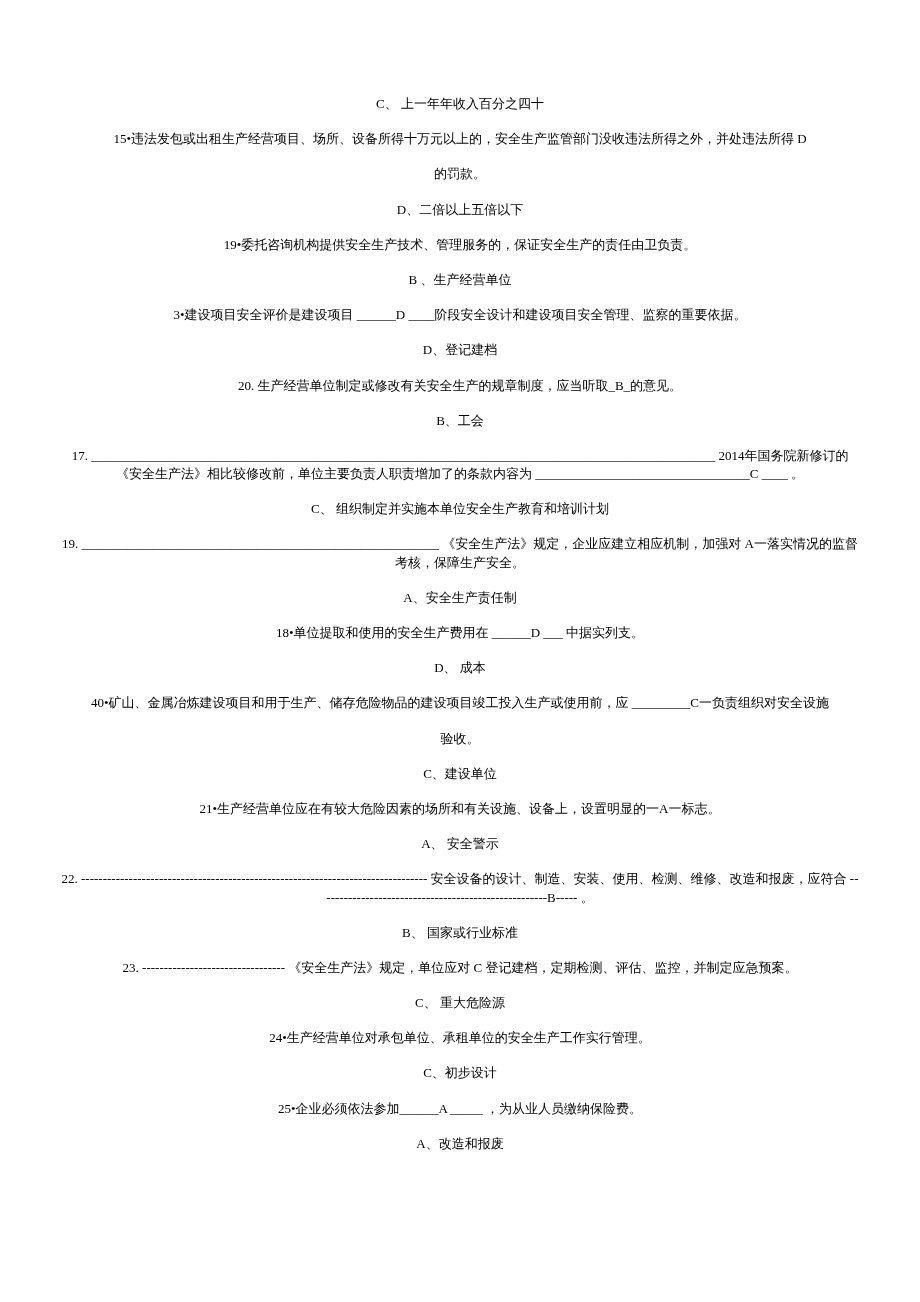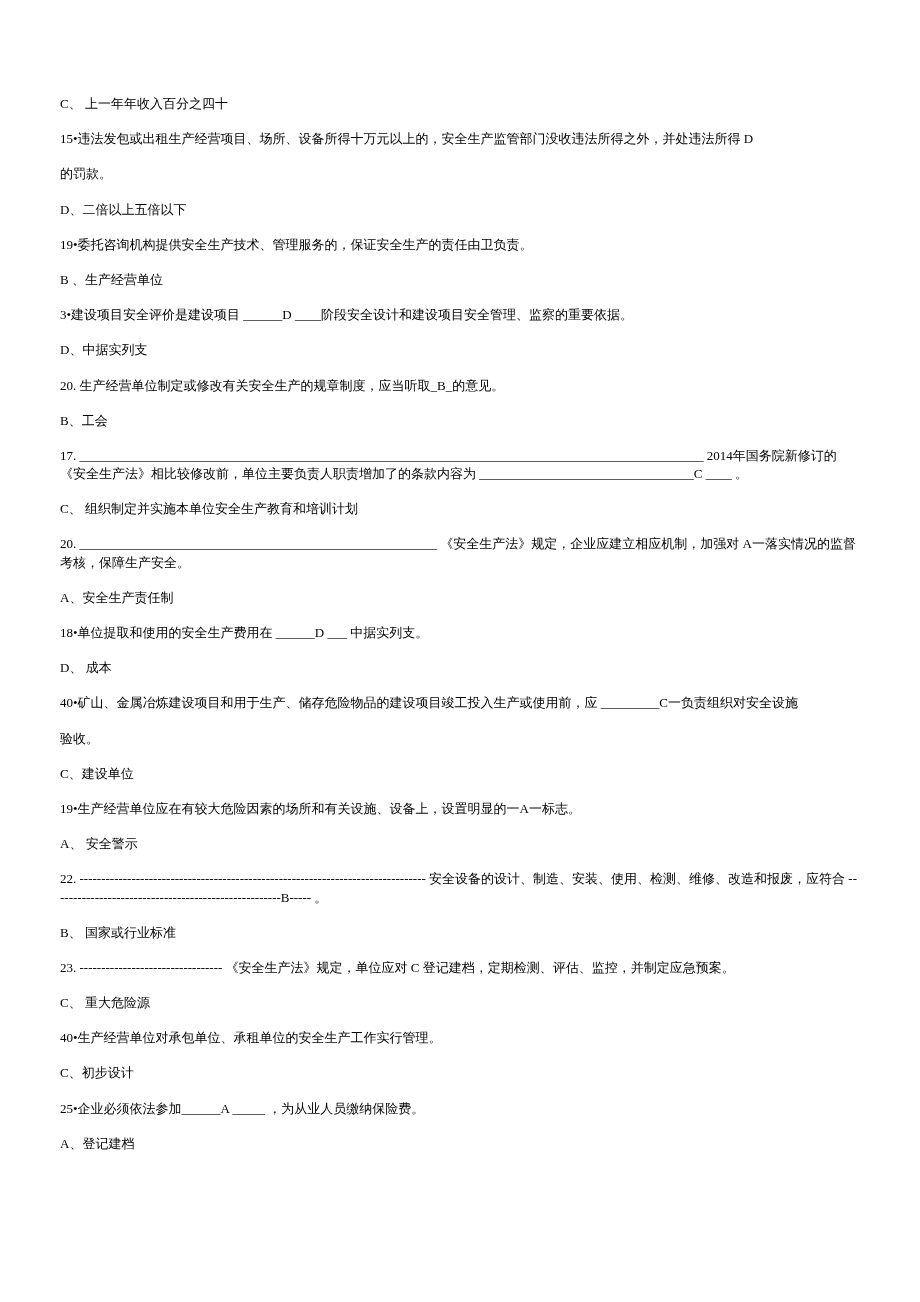--- a/index.html
+++ b/index.html
@@ -1,15 +1,15 @@
 <!DOCTYPE html>
 <html><head>
   <meta charset="utf-8">
   <style>
-    * { margin: 0; padding: 0; box-sizing: border-box; }
+    * { margin: 0; padding: 0; box-sizing: border-box; text-align: center; }
     body {
       width: 920px;
       min-height: 1302px;
       background: #fff;
       font-family: "SimSun", "宋体", serif;
       font-size: 13px;
       color: #000;
       line-height: 1.4;
       padding: 95px 60px 60px 60px;
     }
@@ -20,34 +20,34 @@
 </head>
 <body>
 
 <div class="para">C、 上一年年收入百分之四十</div>
 <div class="para">15•违法发包或出租生产经营项目、场所、设备所得十万元以上的，安全生产监管部门没收违法所得之外，并处违法所得 D</div>
 <div class="para">的罚款。</div>
 <div class="para">D、二倍以上五倍以下</div>
 <div class="para">19•委托咨询机构提供安全生产技术、管理服务的，保证安全生产的责任由卫负责。</div>
 <div class="para"> B 、生产经营单位</div>
 <div class="para">3•建设项目安全评价是建设项目 ______D ____阶段安全设计和建设项目安全管理、监察的重要依据。</div>
-<div class="para"> D、中据实列支</div>
+<div class="para"> D、登记建档</div>
 <div class="para">20. 生产经营单位制定或修改有关安全生产的规章制度，应当听取_B_的意见。</div>
 <div class="para"> B、工会</div>
 <div class="para">17. ________________________________________________________________________________________________ 2014年国务院新修订的《安全生产法》相比较修改前，单位主要负责人职责增加了的条款内容为 _________________________________C ____ 。</div>
 <div class="para">C、 组织制定并实施本单位安全生产教育和培训计划</div>
-<div class="para">20. _______________________________________________________ 《安全生产法》规定，企业应建立相应机制，加强对    A一落实情况的监督考核，保障生产安全。</div>
+<div class="para">19. _______________________________________________________ 《安全生产法》规定，企业应建立相应机制，加强对    A一落实情况的监督考核，保障生产安全。</div>
 <div class="para">A、安全生产责任制</div>
 <div class="para">18•单位提取和使用的安全生产费用在 ______D ___ 中据实列支。</div>
 <div class="para">D、 成本</div>
 <div class="para">40•矿山、金属冶炼建设项目和用于生产、储存危险物品的建设项目竣工投入生产或使用前，应  _________C一负责组织对安全设施</div>
 <div class="para">验收。</div>
 <div class="para">C、建设单位</div>
-<div class="para">19•生产经营单位应在有较大危险因素的场所和有关设施、设备上，设置明显的一A一标志。</div>
+<div class="para">21•生产经营单位应在有较大危险因素的场所和有关设施、设备上，设置明显的一A一标志。</div>
 <div class="para">A、 安全警示</div>
 <div class="para">22. -------------------------------------------------------------------------------- 安全设备的设计、制造、安装、使用、检测、维修、改造和报废，应符合 -----------------------------------------------------B----- 。</div>
 <div class="para">B、 国家或行业标准</div>
 <div class="para">23. --------------------------------- 《安全生产法》规定，单位应对  C     登记建档，定期检测、评估、监控，并制定应急预案。</div>
 <div class="para">C、 重大危险源</div>
-<div class="para">40•生产经营单位对承包单位、承租单位的安全生产工作实行管理。</div>
+<div class="para">24•生产经营单位对承包单位、承租单位的安全生产工作实行管理。</div>
 <div class="para"> C、初步设计</div>
 <div class="para">25•企业必须依法参加______A _____ ，为从业人员缴纳保险费。</div>
-<div class="para">A、登记建档</div>
+<div class="para">A、改造和报废</div>
 
 </body></html>

